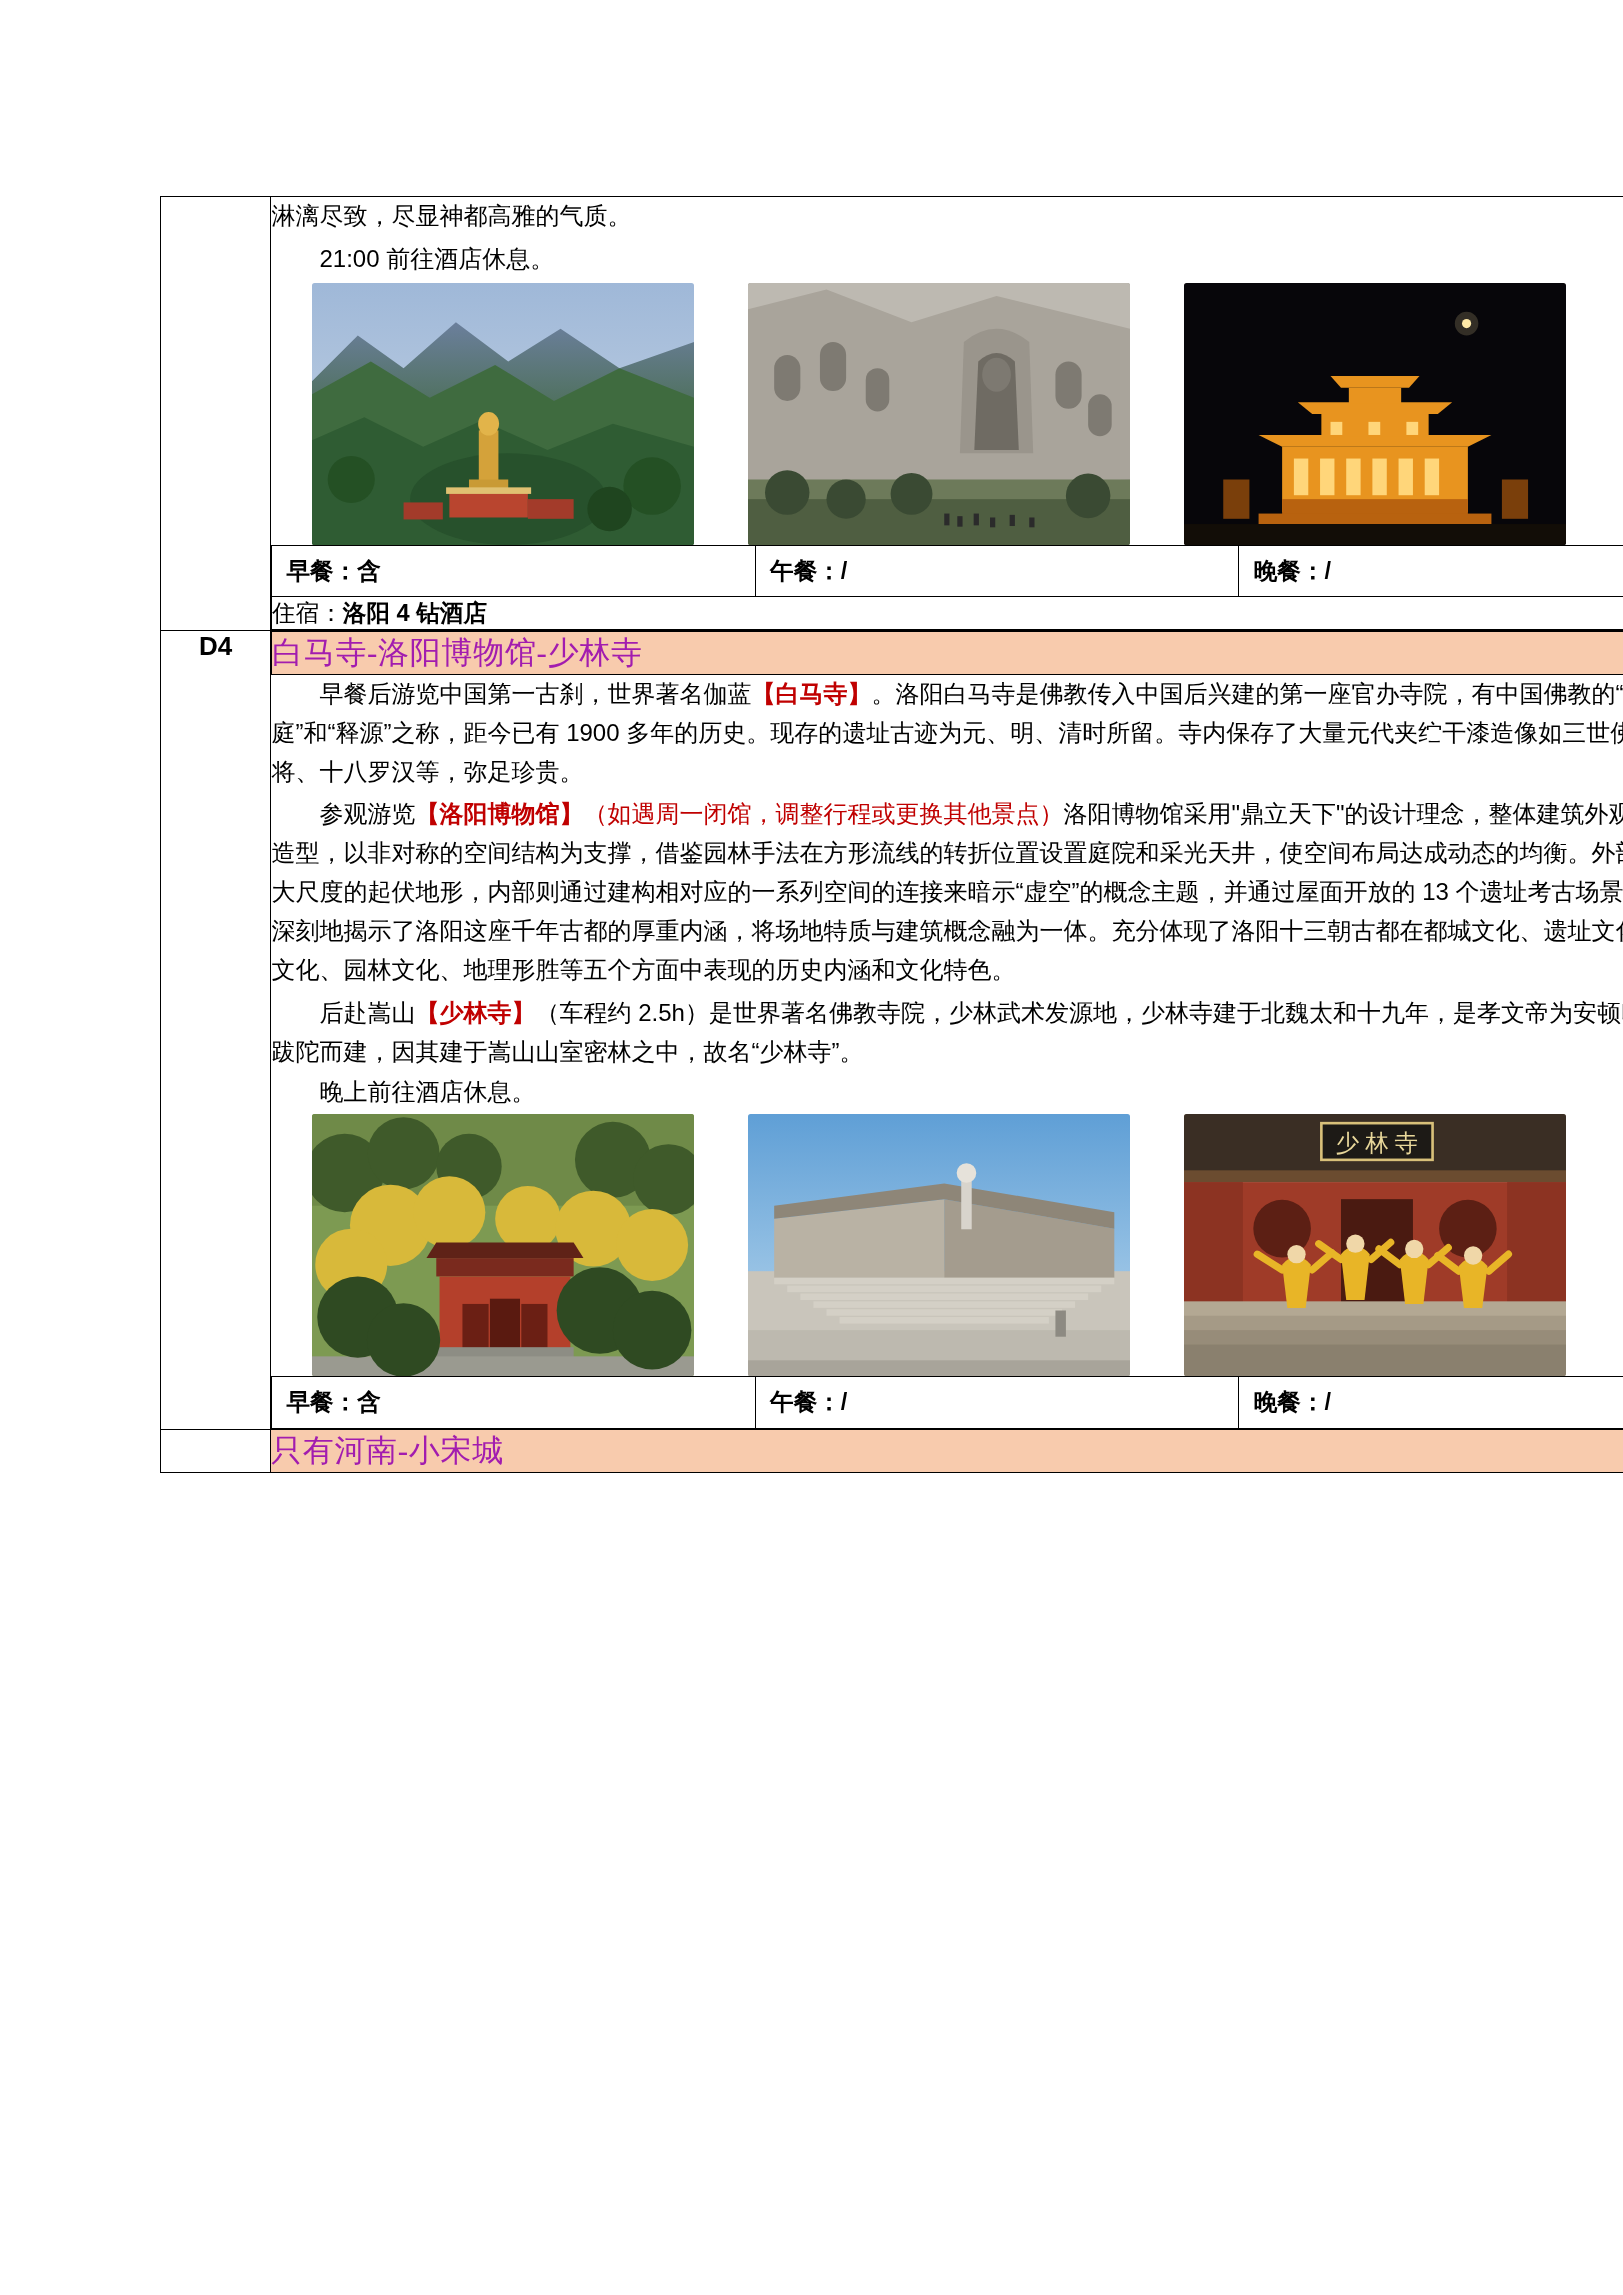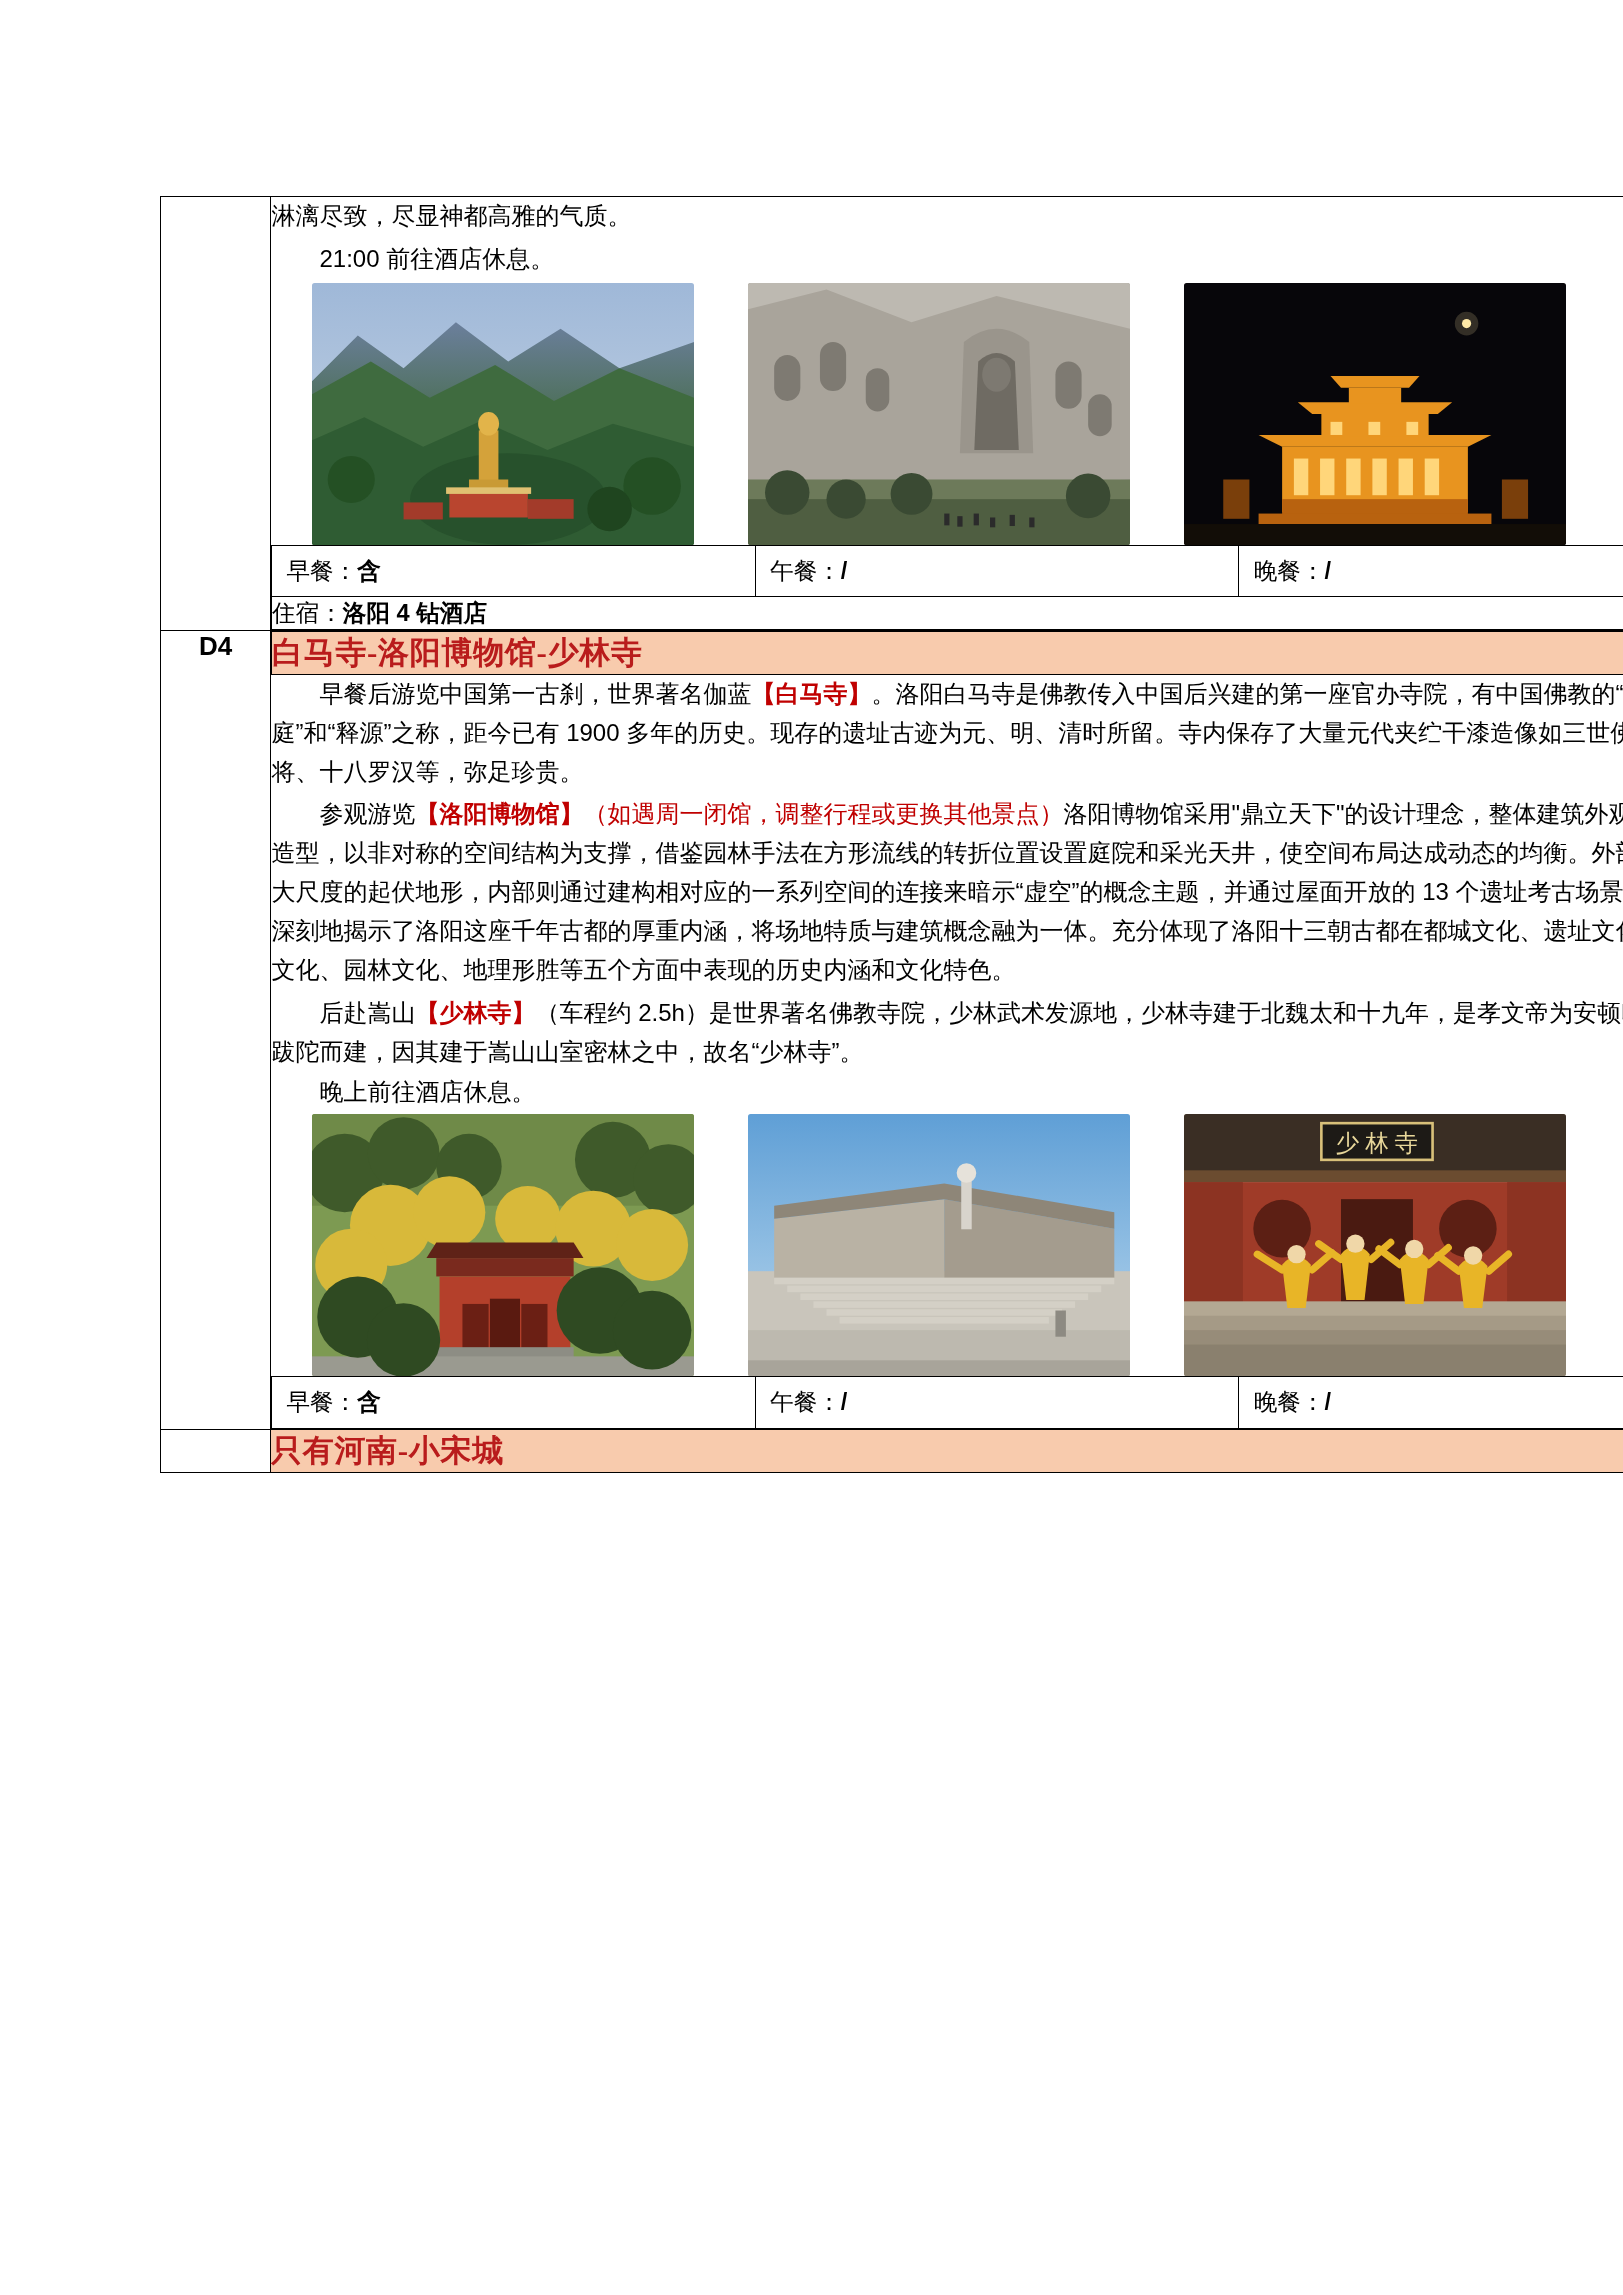--- a/index.html
+++ b/index.html
@@ -69,23 +69,23 @@
   }
   .hl-note {
     color: #c00000;
   }
   .section-title-cell {
     background: #f8cbad;
     padding: 13px 22px;
   }
   .section-title {
     font-size: 31px;
-    color: #b91c1c;
+    color: #a21caf;
     font-family: "Liberation Serif", serif;
-    font-weight: bold;
+    font-weight: normal;
     letter-spacing: 0.7px;
   }
   .img-row {
     padding: 10.5px 22px 14.4px 22px;
     border: none !important;
   }
   .img-strip {
     display: flex;
     gap: 14.4px;
   }
@@ -96,21 +96,21 @@
     overflow: hidden;
     position: relative;
     flex: 0 0 auto;
     margin-left: 40px;
   }
   .photo svg { display: block; width: 100%; height: 100%; }
   .meals-table td {
     font-size: 23.6px;
     padding: 9.2px 14.4px 9.2px 14.4px;
   }
-  .meal-label { font-weight: normal; }
+  .meal-label { font-weight: bold; }
   .stay-cell {
     font-size: 23.6px;
     padding: 9.2px 14.4px;
   }
   .bold { font-weight: bold; }
 </style>
 </head>
 <body>
 
 <div class="page">

